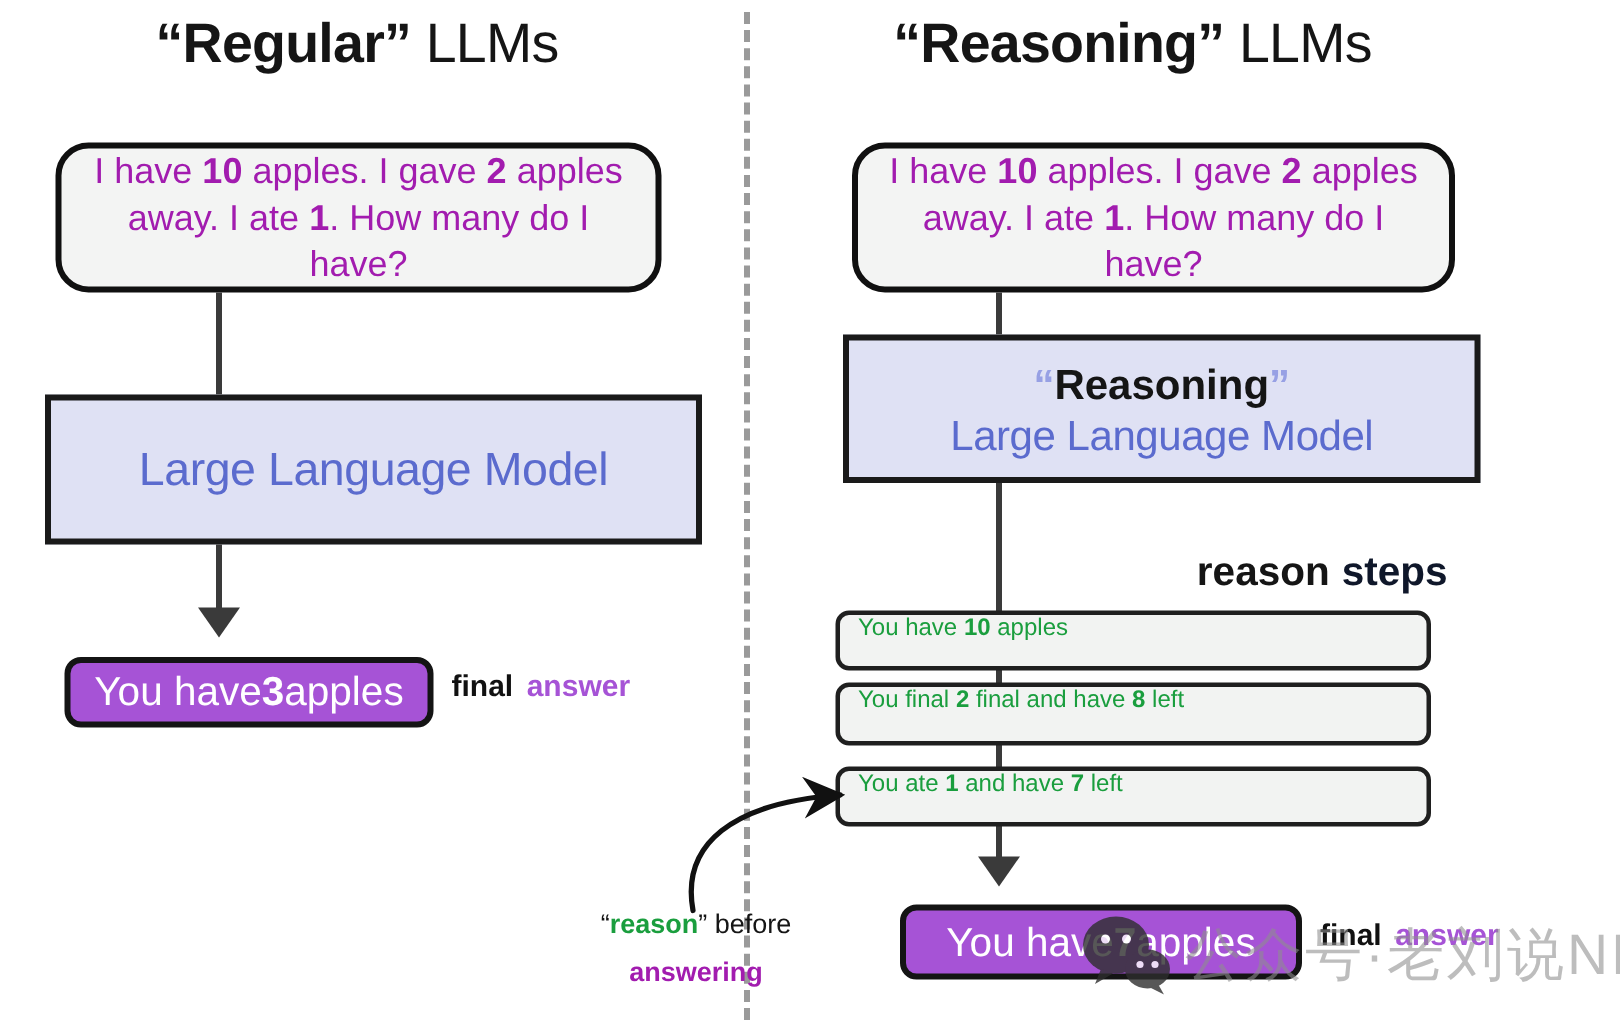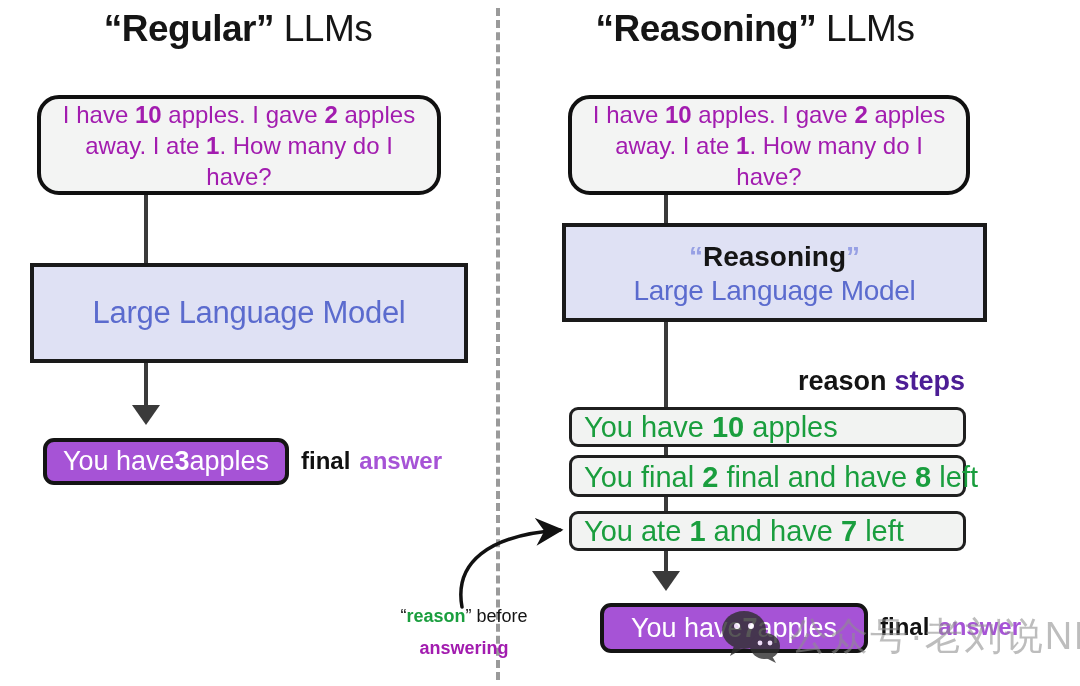--- a/index.html
+++ b/index.html
@@ -24,27 +24,27 @@
     display:flex;flex-direction:column;align-items:center;justify-content:center;text-align:center;
   }
   .llm-label{font-size:31px;font-weight:500;color:#5b6bce;letter-spacing:-0.3px;}
   .llm-line1{font-size:28px;font-weight:bold;color:#151515;line-height:35px;}
   .llm-line1 .bluequote{color:#97a0e4;}
   .llm-line2{font-size:28px;font-weight:500;color:#5b6bce;line-height:33px;letter-spacing:-0.3px;}
   .answer-box{
     position:absolute;background:#a653d6;border:4px solid #141414;border-radius:11px;
     display:flex;align-items:center;justify-content:center;color:#ffffff;font-size:27px;white-space:nowrap;
   }
-  .final-label{position:absolute;font-size:24px;font-weight:bold;color:#111;white-space:nowrap;}
+  .final-label{position:absolute;font-size:20px;font-weight:bold;color:#111;white-space:nowrap;}
   .final-label .purple{color:#a653d6;margin-left:9px;}
   .steps-label{position:absolute;font-size:27px;font-weight:bold;text-align:right;color:#151515;white-space:nowrap;}
-  .steps-label .green{color:#4c1d95;margin-left:8px;}
+  .steps-label .green{color:#0f172a;margin-left:8px;}
   .step-box{
-    position:absolute;left:569px;width:397px;background:#f2f3f2;border:3px solid #1f1f1f;border-radius:9px;
-    display:flex;align-items:flex-end;padding-left:12px;font-size:29px;color:#1a9e3e;white-space:nowrap;z-index:2;
+    position:absolute;left:557px;width:397px;background:#f2f3f2;border:3px solid #1f1f1f;border-radius:9px;
+    display:flex;align-items:flex-start;padding-left:12px;font-size:16px;color:#1a9e3e;white-space:nowrap;z-index:2;
   }
   .annotation{position:absolute;left:348px;top:600px;width:232px;text-align:center;font-size:18px;line-height:32px;color:#151515;}
   .annotation .green{color:#1a9e3e;font-weight:bold;}
   .annotation .purple{color:#a21caf;font-weight:bold;}
   .curve-svg{position:absolute;left:430px;top:515px;z-index:3;}
   .watermark{position:absolute;left:720px;top:608px;display:flex;align-items:center;gap:8px;z-index:5;}
   .watermark .wm-text{font-size:38px;color:#8f8f8f;opacity:0.58;letter-spacing:2px;white-space:nowrap;}
   .wm-icon{opacity:0.8;}
 </style>
 </head>

